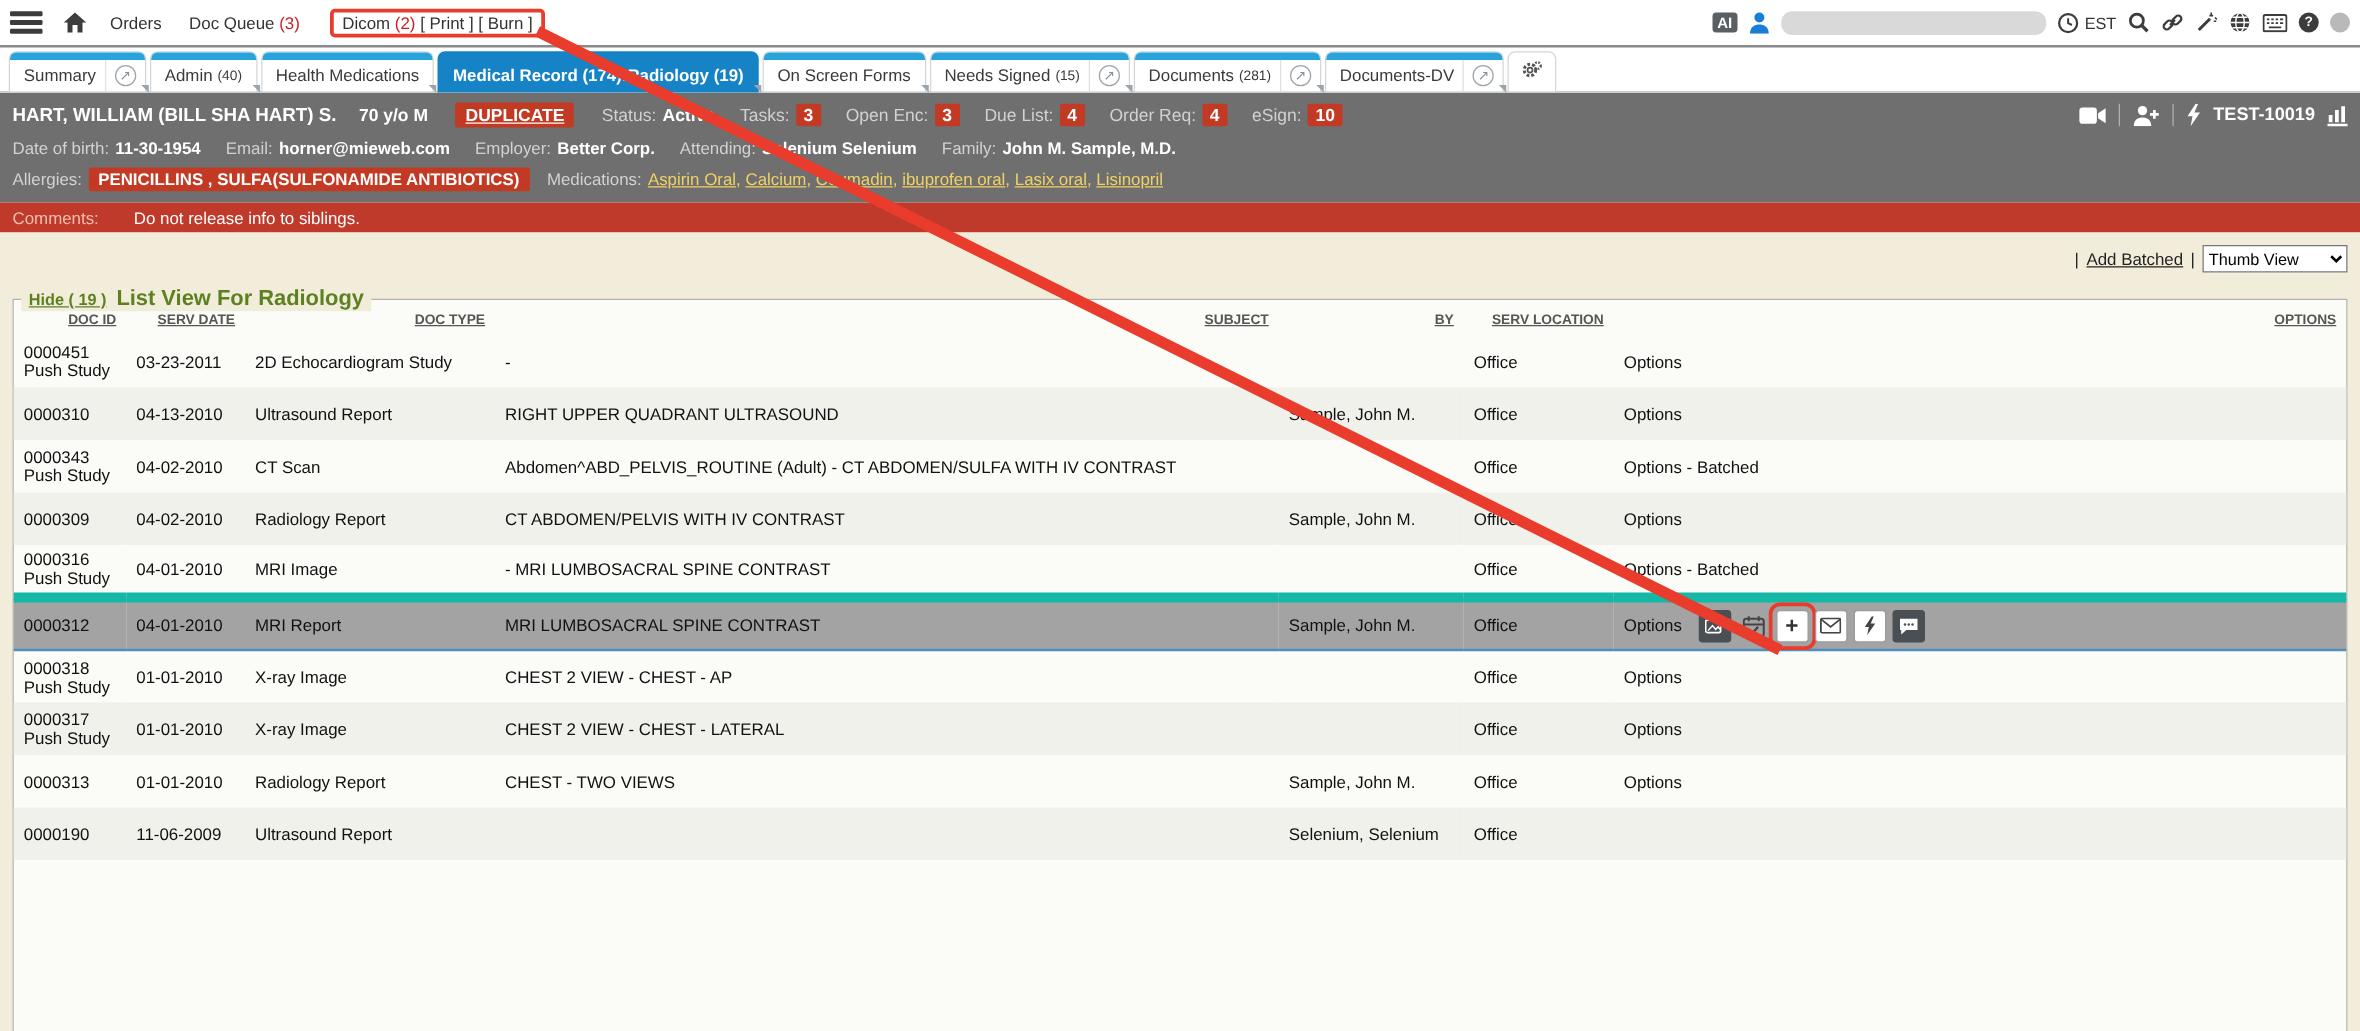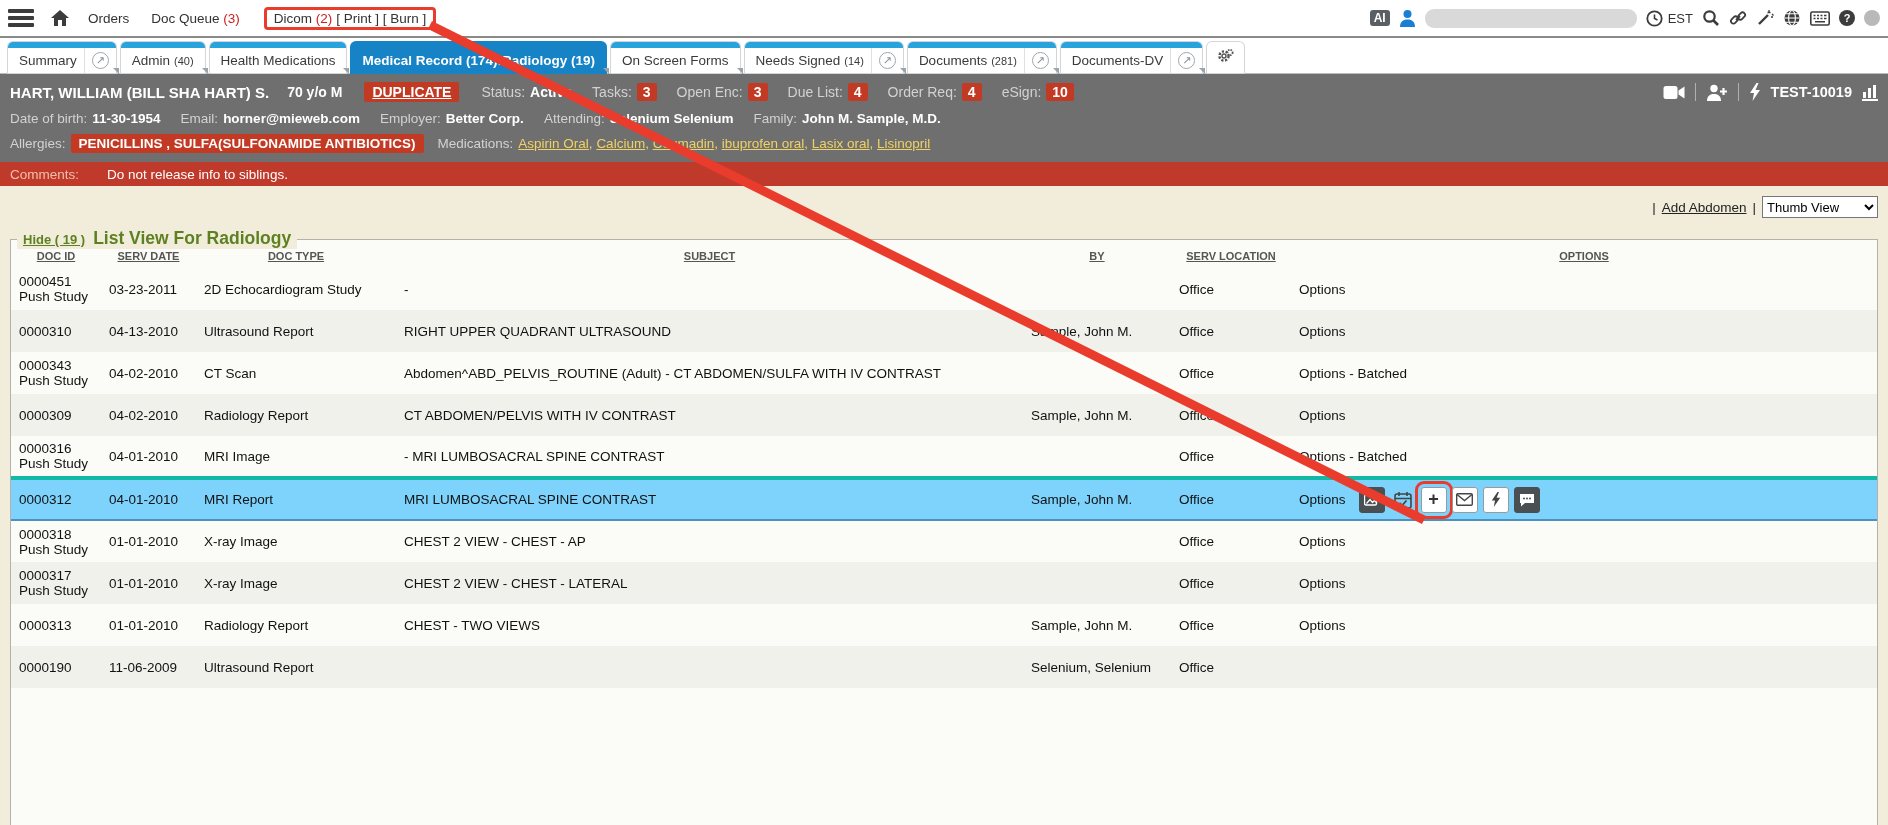--- a/index.html
+++ b/index.html
@@ -77,26 +77,26 @@
   .content{background:var(--cream);height:639px;padding:8px 10px 0;position:relative;}
   .toolbar-row{display:flex;justify-content:flex-end;align-items:center;height:26px;gap:6px;font-size:13.5px;color:#222;}
   .add-doc{text-decoration:underline;cursor:pointer;}
   .view-select{font-size:13px;height:22px;width:116px;border:1px solid #777;background:#fff;font-family:inherit;}
   .list-box{border:1px solid #b3b3a9;background:#fbfbf7;margin-top:19px;position:relative;height:640px;}
   .legend{position:absolute;top:-12px;left:6px;background:var(--cream);padding:0 6px;display:flex;align-items:baseline;gap:8px;}
   .hide-link{color:var(--green);font-weight:bold;font-size:13px;text-decoration:underline;cursor:pointer;}
   .list-title{color:var(--green);font-weight:bold;font-size:17.5px;}
 
   table.doclist{width:100%;border-collapse:collapse;table-layout:fixed;}
-  table.doclist th{font-size:11px;color:#555;text-align:center;font-weight:bold;padding:10px 8px 6px;cursor:pointer;}
+  table.doclist th{font-size:11px;color:#555;text-align:right;font-weight:bold;padding:10px 8px 6px;cursor:pointer;}
   table.doclist th span{text-decoration:underline;}
   table.doclist td{font-size:13.5px;color:#111;padding:4px 8px;vertical-align:middle;}
   table.doclist tbody tr{height:42px;}
   table.doclist tbody tr:nth-child(even){background:#f1f1ec;}
-  table.doclist tbody tr.selected{background:#7dd3fc;border-top:4px solid #14b8a6;border-bottom:2px solid #4d8fbe;}
+  table.doclist tbody tr.selected{background:#a3a3a3;border-top:8px solid #14b8a6;border-bottom:2px solid #4d8fbe;}
   .docid-link{cursor:pointer;}
   .push-link{display:block;cursor:pointer;}
   .opt-cell{display:flex;align-items:center;gap:5px;}
   .opt-link{cursor:pointer;margin-right:8px;}
   .icon-btn{width:26px;height:26px;border:1px solid #9a9a9a;border-radius:3px;background:#fff;display:inline-flex;align-items:center;justify-content:center;color:#444;cursor:pointer;flex:0 0 auto;}
   .icon-btn.dark{background:#4a4f54;border-color:#4a4f54;color:#fff;}
   .icon-btn.plus-annotated{outline:3px solid var(--annot);outline-offset:3px;font-weight:bold;font-size:18px;color:#333;}
   .icon-btn.nob{border-color:transparent;background:transparent;}
 
   
@@ -214,21 +214,21 @@
     <div class="tab">
     <span class="lbl">
       <span>On Screen Forms</span>
 
     </span>
 
   </div>
     <div class="tab">
     <span class="lbl">
       <span>Needs Signed</span>
-      <span class="cnt">(14)</span>
+      <span class="cnt">(15)</span>
     </span>
     <span class="popout">
         <span class="popout-circle">↗</span>
       </span>
   </div>
     <div class="tab">
     <span class="lbl">
       <span>Documents</span>
       <span class="cnt">(281)</span>
     </span>
@@ -314,21 +314,21 @@
 </div>
 
 <div class="comments">
   <span class="clab">Comments:</span>
   <span>Do not release info to siblings.</span>
 </div>
 
 <div class="content">
   <div class="toolbar-row">
     <span>|</span>
-    <span class="add-doc">Add Abdomen</span>
+    <span class="add-doc">Add Batched</span>
     <span>|</span>
     <select class="view-select">
       <option>Thumb View</option>
     </select>
   </div>
 
   <div class="list-box">
     <div class="legend">
       <span class="hide-link">Hide ( 19 )</span>
       <span class="list-title">List View For Radiology</span>

